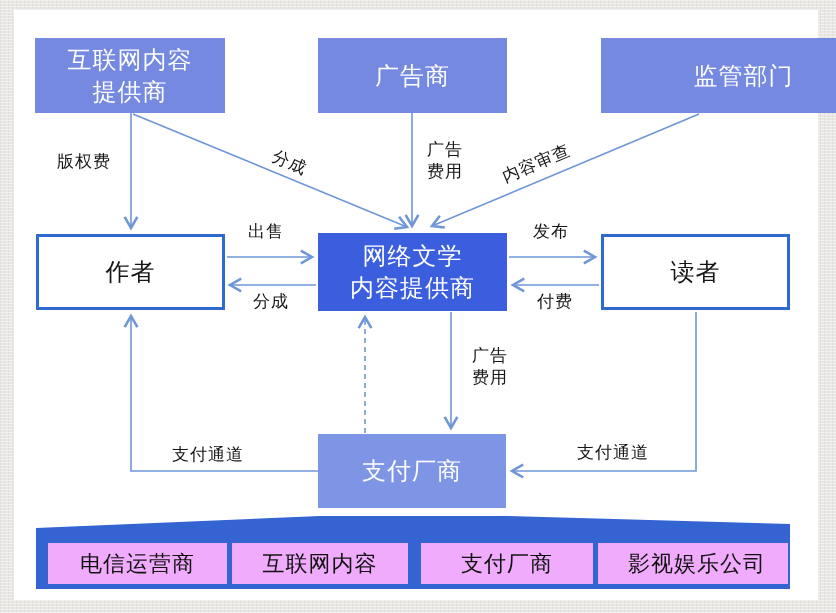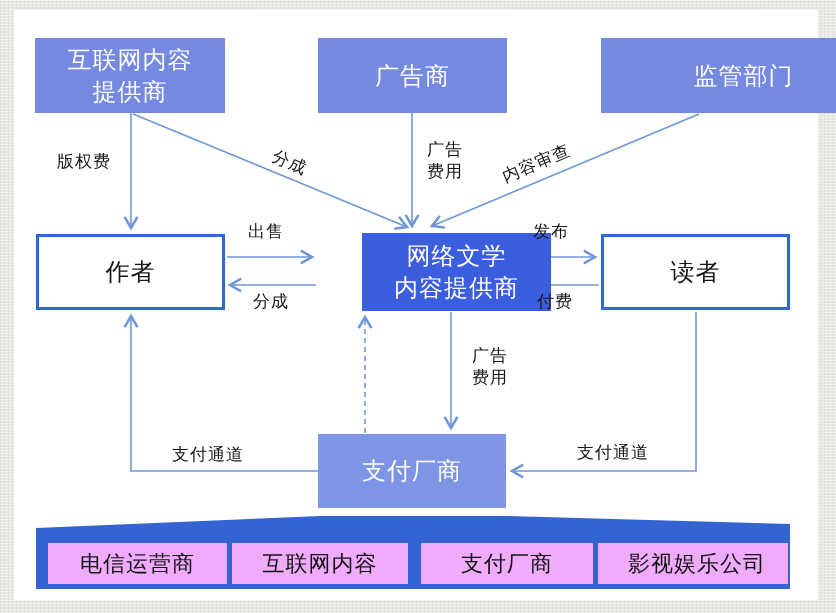--- a/index.html
+++ b/index.html
@@ -83,21 +83,21 @@
   <div class="node light" style="left:318px;top:38px;width:189px;height:75px;text-align:center;">
     <span>广告商</span>
   </div>
   <div class="node light" style="left:601px;top:38px;width:189px;height:75px;padding-left:48px;">
     <span>监管部门</span>
   </div>
 
   <div class="node outlined" style="left:36px;top:234px;width:183px;height:70px;">
     <span>作者</span>
   </div>
-  <div class="node dark" style="left:318px;top:233px;width:189px;height:78px;margin-left:44px;">
+  <div class="node dark" style="left:318px;top:233px;width:189px;height:78px;">
     <span>网络文学</span>
     <span>内容提供商</span>
   </div>
   <div class="node outlined" style="left:601px;top:234px;width:183px;height:70px;">
     <span>读者</span>
   </div>
 
   <div class="node payment" style="left:318px;top:434px;width:188px;height:74px;">
     <span>支付厂商</span>
   </div>

